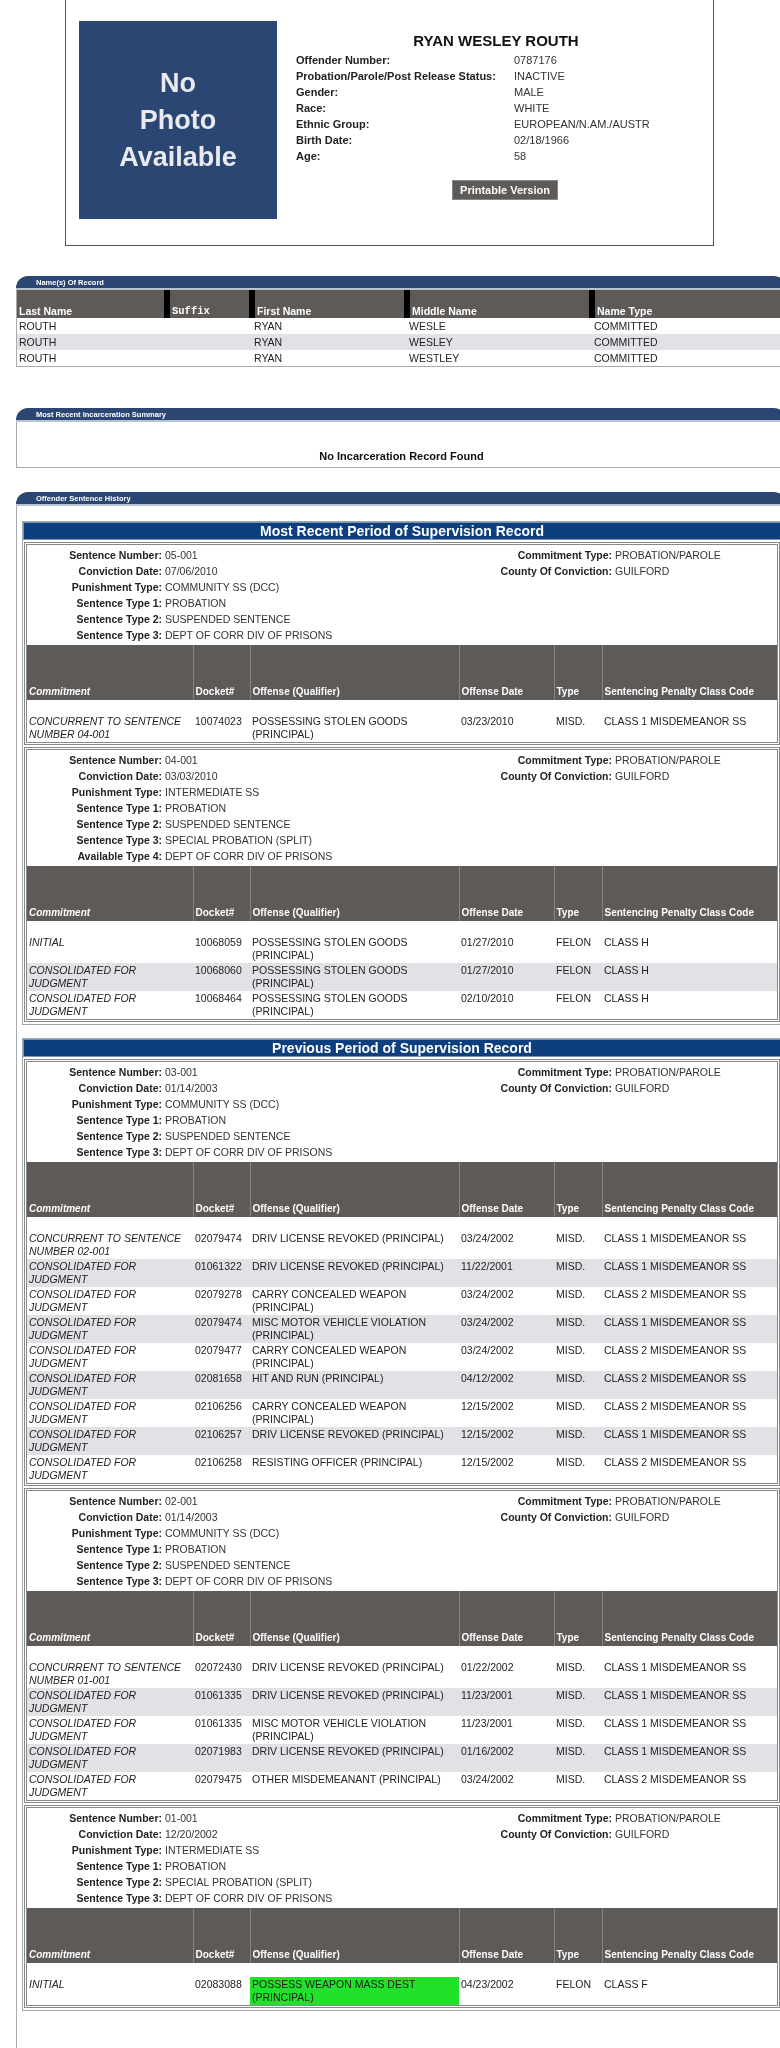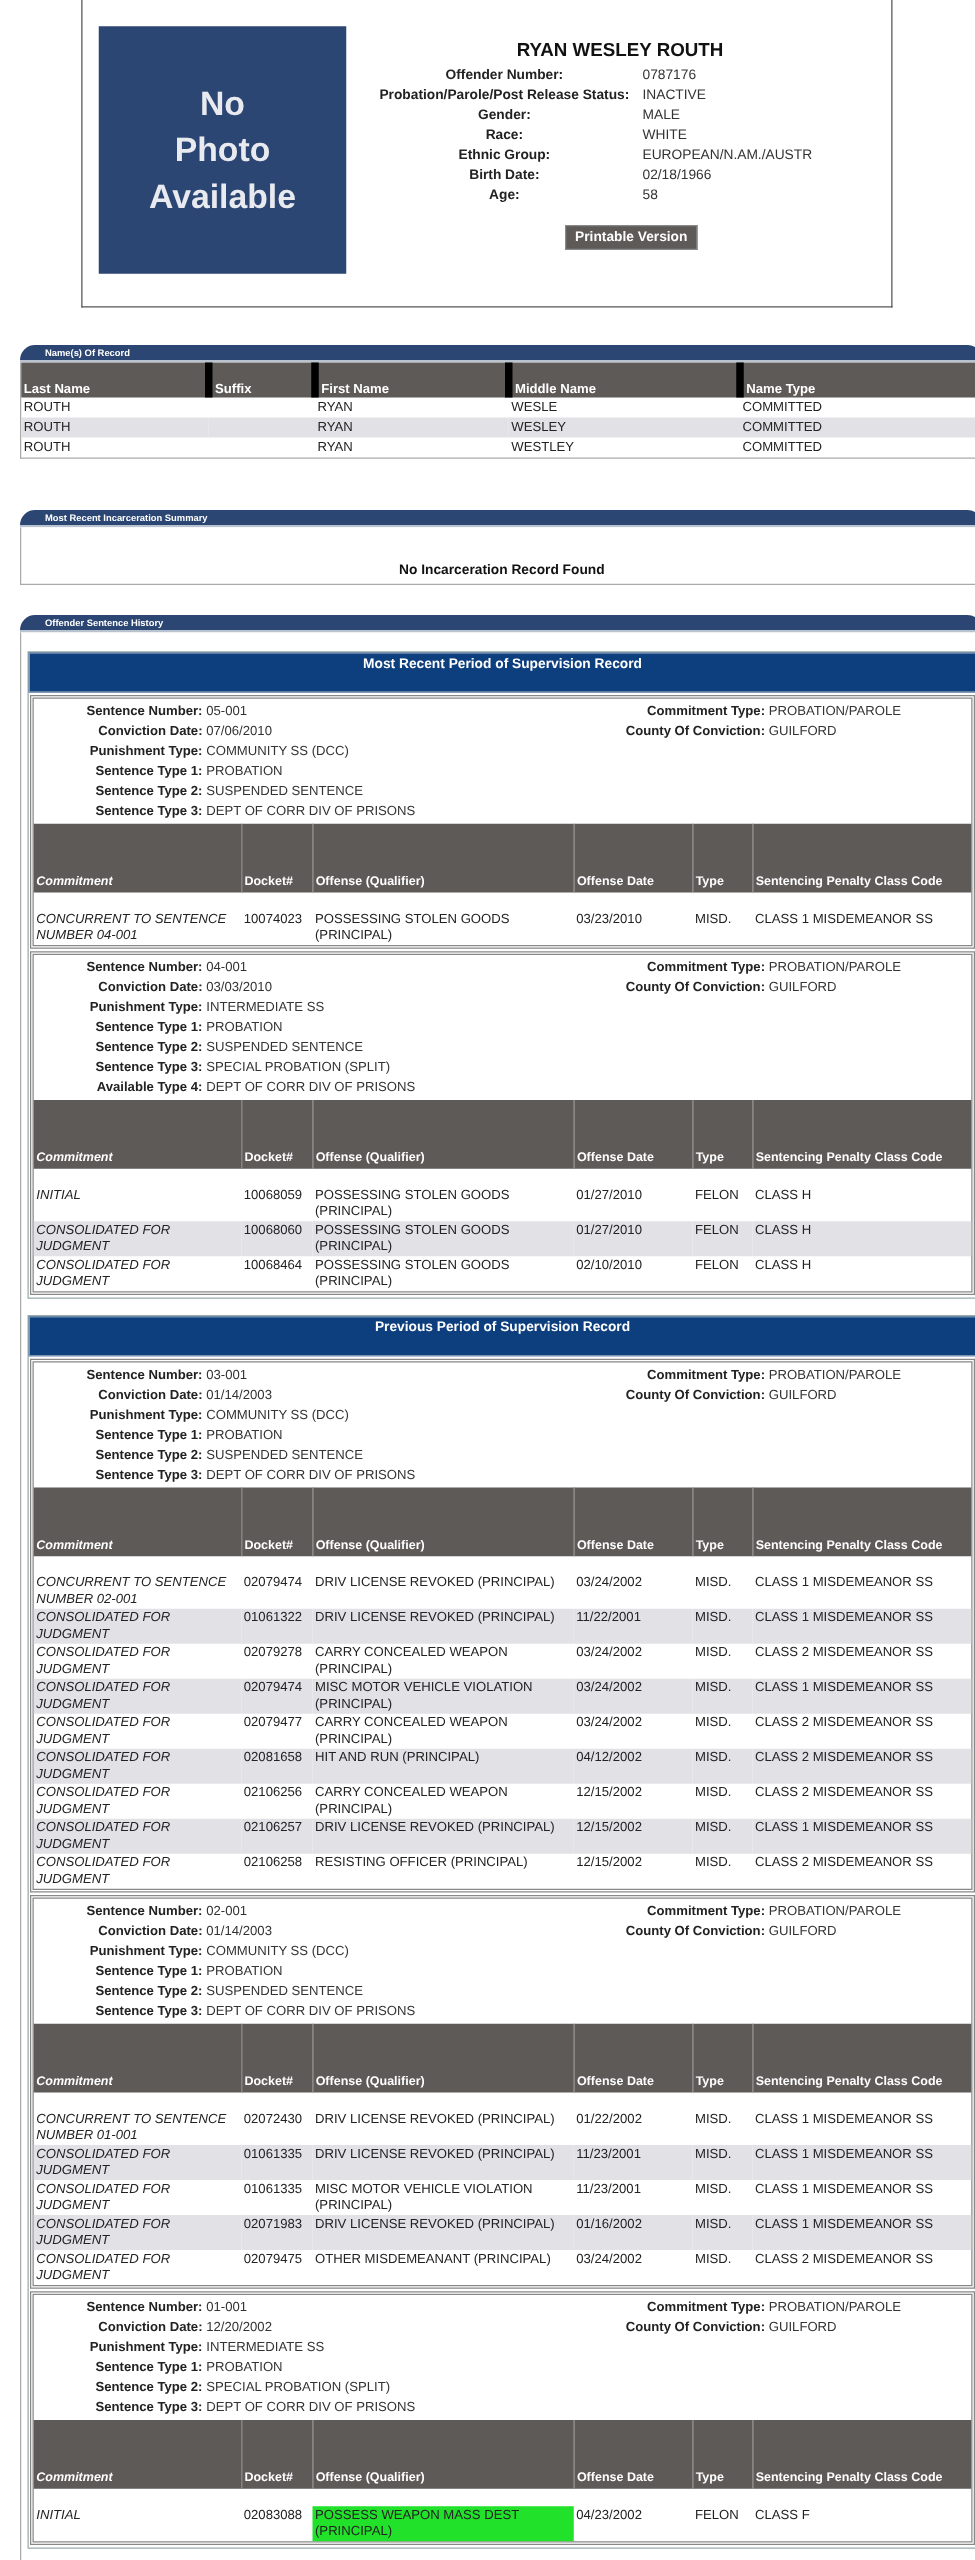--- a/index.html
+++ b/index.html
@@ -5,38 +5,38 @@
   * { box-sizing: border-box; margin: 0; padding: 0; }
   html, body { width: 780px; height: 2048px; overflow: hidden; background: #ffffff; }
   body { font-family: "Liberation Sans", "DejaVu Sans", sans-serif; color: #222; font-size: 11px; position: relative; }
 
   
   .profile-card { position: absolute; left: 65px; top: 0; width: 649px; height: 246px; border: 1px solid #555; border-top: none; background: #fff; }
   .no-photo { position: absolute; left: 13px; top: 21px; width: 198px; height: 198px; background: #2c4673; color: #e8eaef; font-weight: bold; font-size: 27px; line-height: 37px; display: flex; align-items: center; justify-content: center; flex-direction: column; }
   .profile-info { position: absolute; left: 230px; top: 32px; width: 400px; text-align: center; }
   .profile-name { font-size: 15px; font-weight: bold; color: #111; margin-bottom: 3px; }
   .info-row { display: flex; height: 16px; line-height: 16px; font-size: 11px; }
-  .info-row .lbl { width: 218px; text-align: center; font-weight: bold; color: #222; padding-right: 3px; white-space: nowrap; }
+  .info-row .lbl { width: 218px; text-align: left; font-weight: bold; color: #222; padding-right: 3px; white-space: nowrap; }
   .info-row .val { text-align: left; color: #333; white-space: nowrap; }
   .print-btn { display: inline-block; margin-top: 16px; margin-left: 18px; background: #5e5a58; color: #fff; font-weight: bold; font-size: 11px; padding: 3px 7px; border: 1px solid #888; cursor: pointer; }
 
   
   .panel { position: absolute; left: 16px; width: 770px; }
   .panel-header { height: 14px; background: #2c4673; color: #fff; font-size: 7.5px; font-weight: bold; line-height: 14px; padding-left: 20px; border-top-left-radius: 12px; border-top-right-radius: 12px; border-bottom: 2px solid #b9c2cf; }
   .panel-body { border-left: 1px solid #aaa; border-bottom: 1px solid #aaa; background: #fff; }
 
   table { border-collapse: collapse; width: 100%; }
   .names-table th { background: #5e5a58; color: #fff; text-align: left; font-weight: bold; font-size: 10.5px; height: 28px; vertical-align: bottom; padding: 0 2px 1px 2px; border-right: 6px solid #000000; }
   .names-table td { font-size: 10.5px; height: 16px; padding: 0 2px; color: #222; }
   .names-table tr.alt td { background: #e2e2e6; }
 
   .no-record { text-align: center; font-weight: bold; font-size: 11px; padding: 28px 0 6px; color: #111; }
 
   .history-body { padding: 15px 0 0 5px; border-left: 1px solid #aaa; height: 1600px; }
-  .period-title { background: #0d3f7f; color: #fff; font-weight: bold; font-size: 11px; text-align: center; height: 32px; line-height: 17px; border: 1px solid #7d93b0; }
+  .period-title { background: #0d3f7f; color: #fff; font-weight: bold; font-size: 14px; text-align: center; height: 18px; line-height: 17px; border: 1px solid #7d93b0; }
   .period { width: 760px; border: 1px solid #9aa; margin-bottom: 13px; }
   .sentence { border: 3px double #888; margin: 2px 1px; padding-top: 2px; background: #fff; }
   .sent-info { display: flex; padding-left: 8px; }
   .sent-left { width: 410px; }
   .sent-right { width: 330px; }
   .kv { display: flex; height: 16px; line-height: 16px; font-size: 10.5px; }
   .sent-left .kv .k { width: 130px; }
   .sent-right .kv .k { width: 170px; }
   .kv .k { text-align: right; font-weight: bold; color: #222; padding-right: 3px; white-space: nowrap; }
   .kv .v { color: #333; white-space: nowrap; }
@@ -95,21 +95,21 @@
   </div>
 </div>
 
 <div class="panel" style="top:276px;">
   <div class="panel-header">Name(s) Of Record</div>
   <div class="panel-body">
     <table class="names-table">
       <thead>
           <tr id="names-head">
             <th style="width: 150px;">Last Name</th>
-            <th style="width: 85px;">Suffix</th>
+            <th style="width: 85px; font-family: Liberation Mono, monospace;">Suffix</th>
             <th style="width: 155px;">First Name</th>
             <th style="width: 185px;">Middle Name</th>
             <th>Name Type</th>
           </tr>
         </thead>
       <tbody id="names-body">
           <tr>
             <td>ROUTH</td>
             <td></td>
             <td>RYAN</td>

